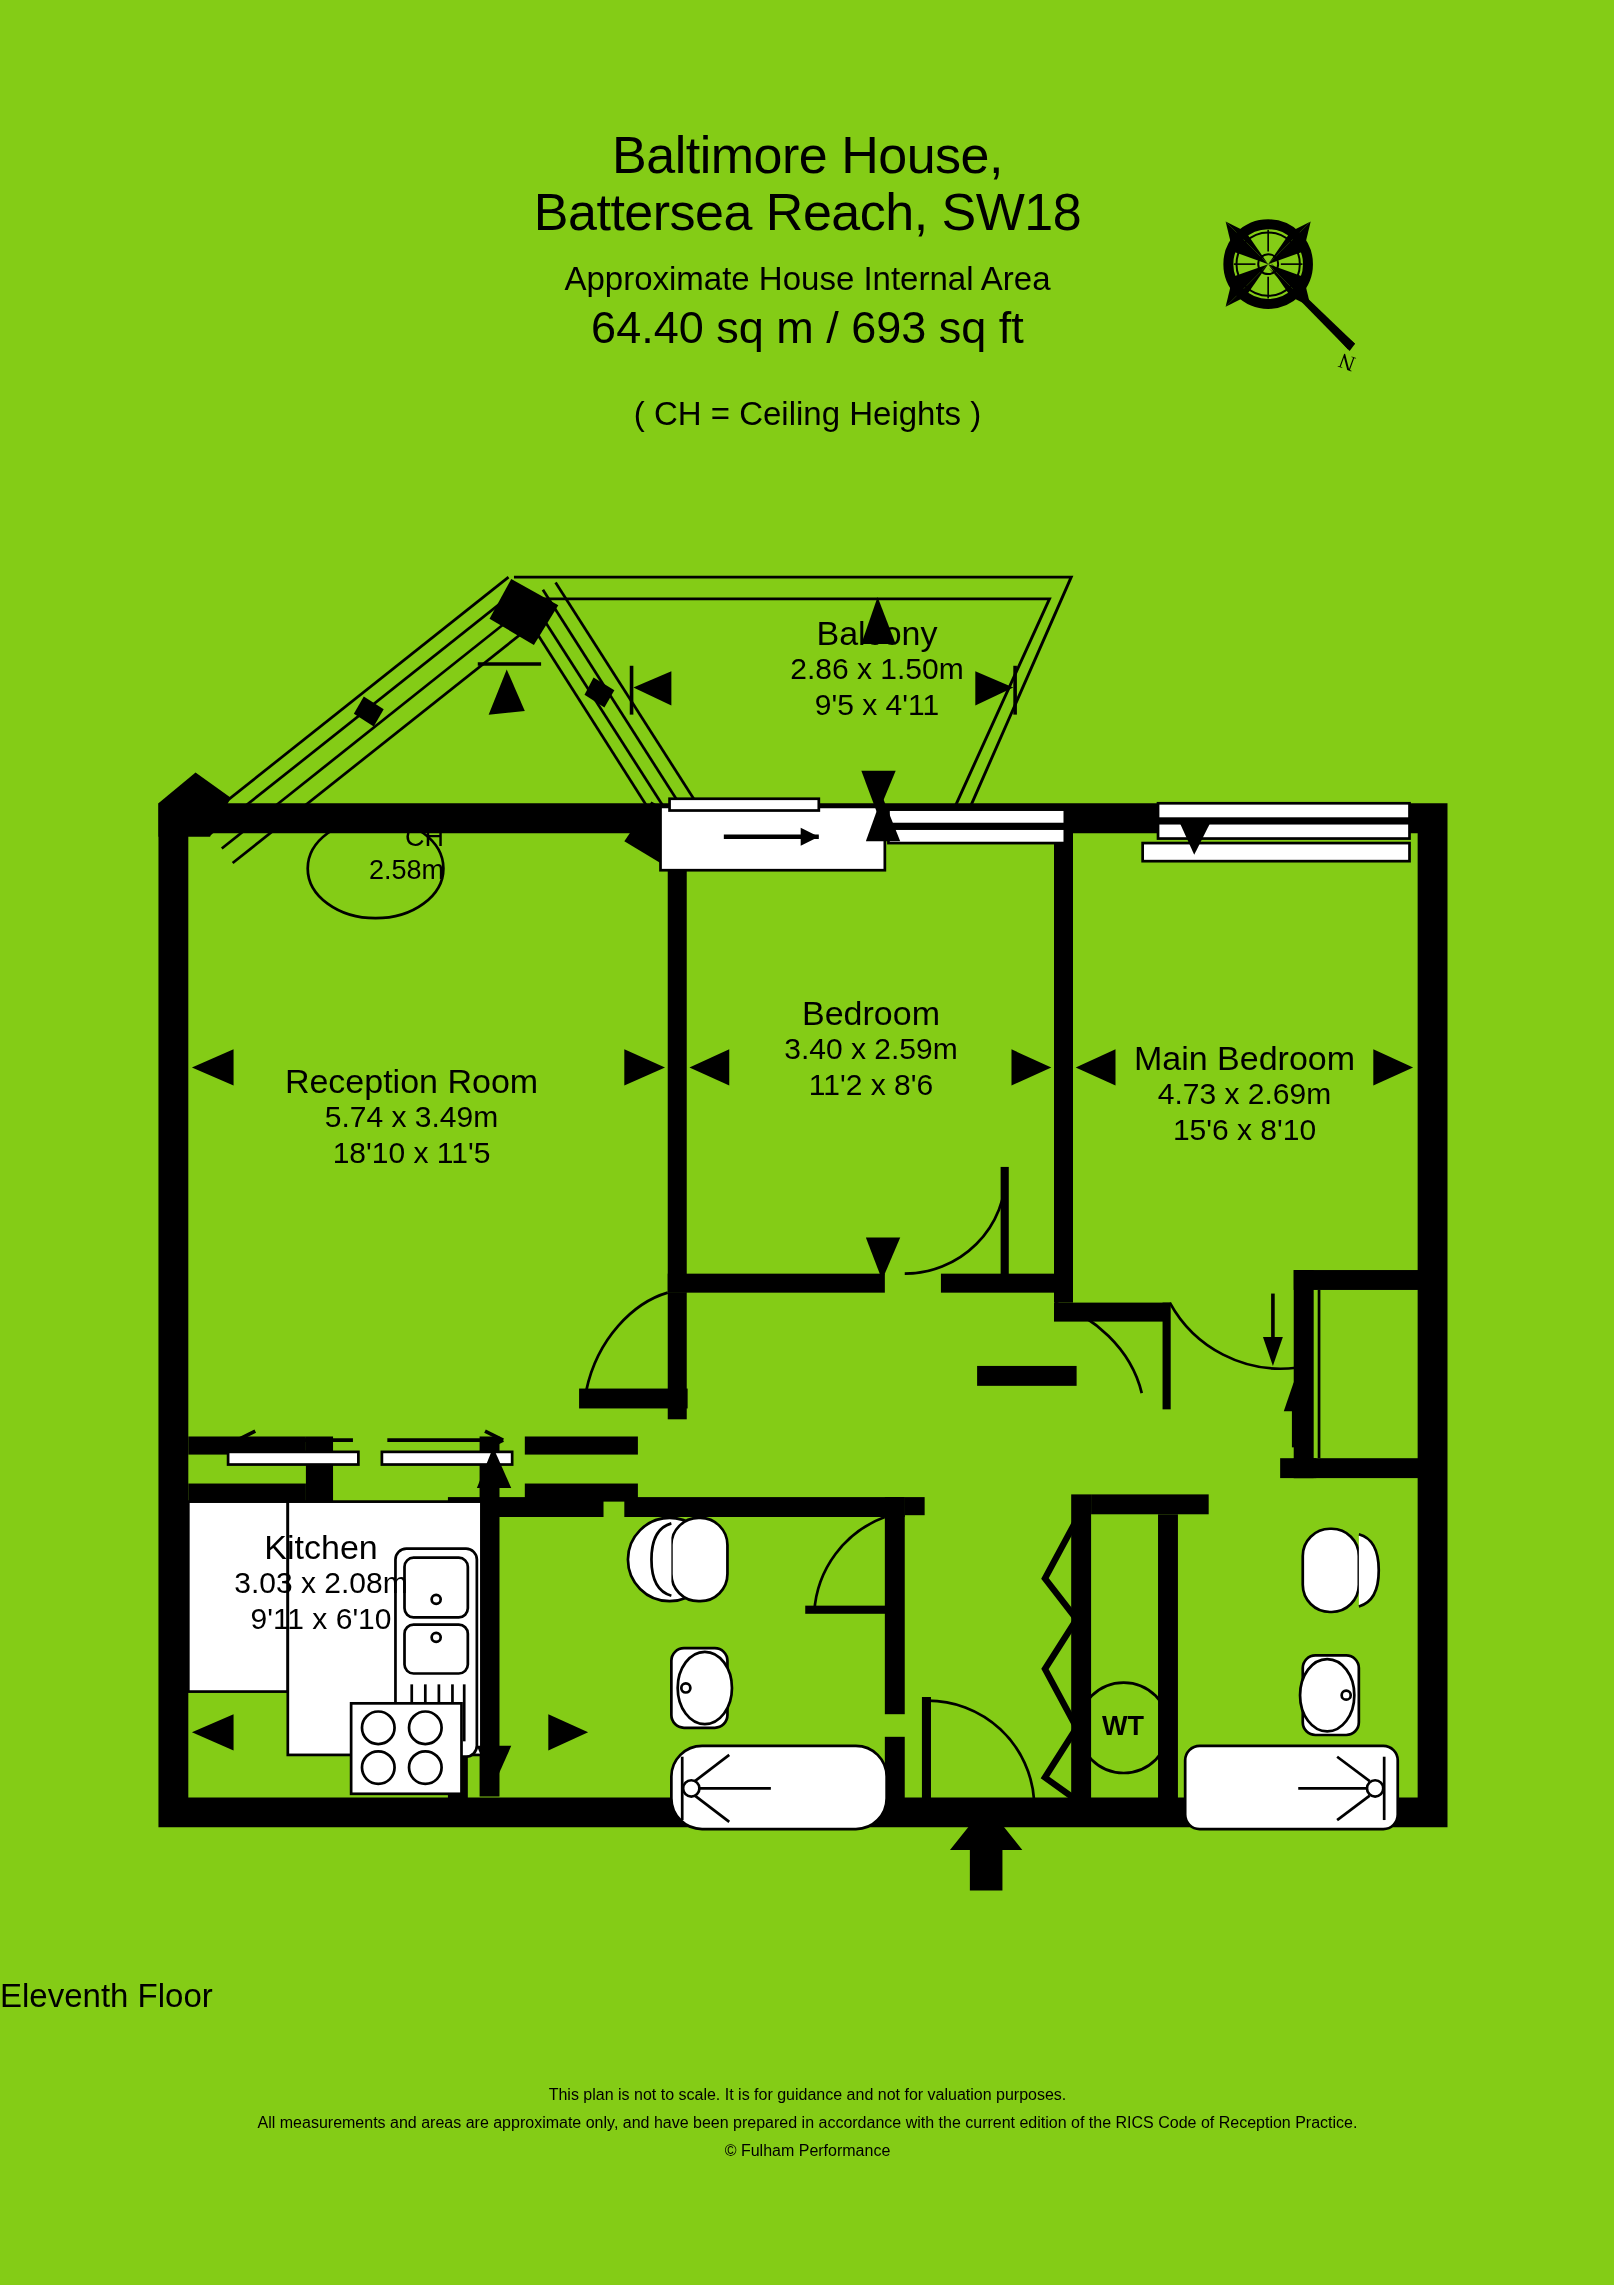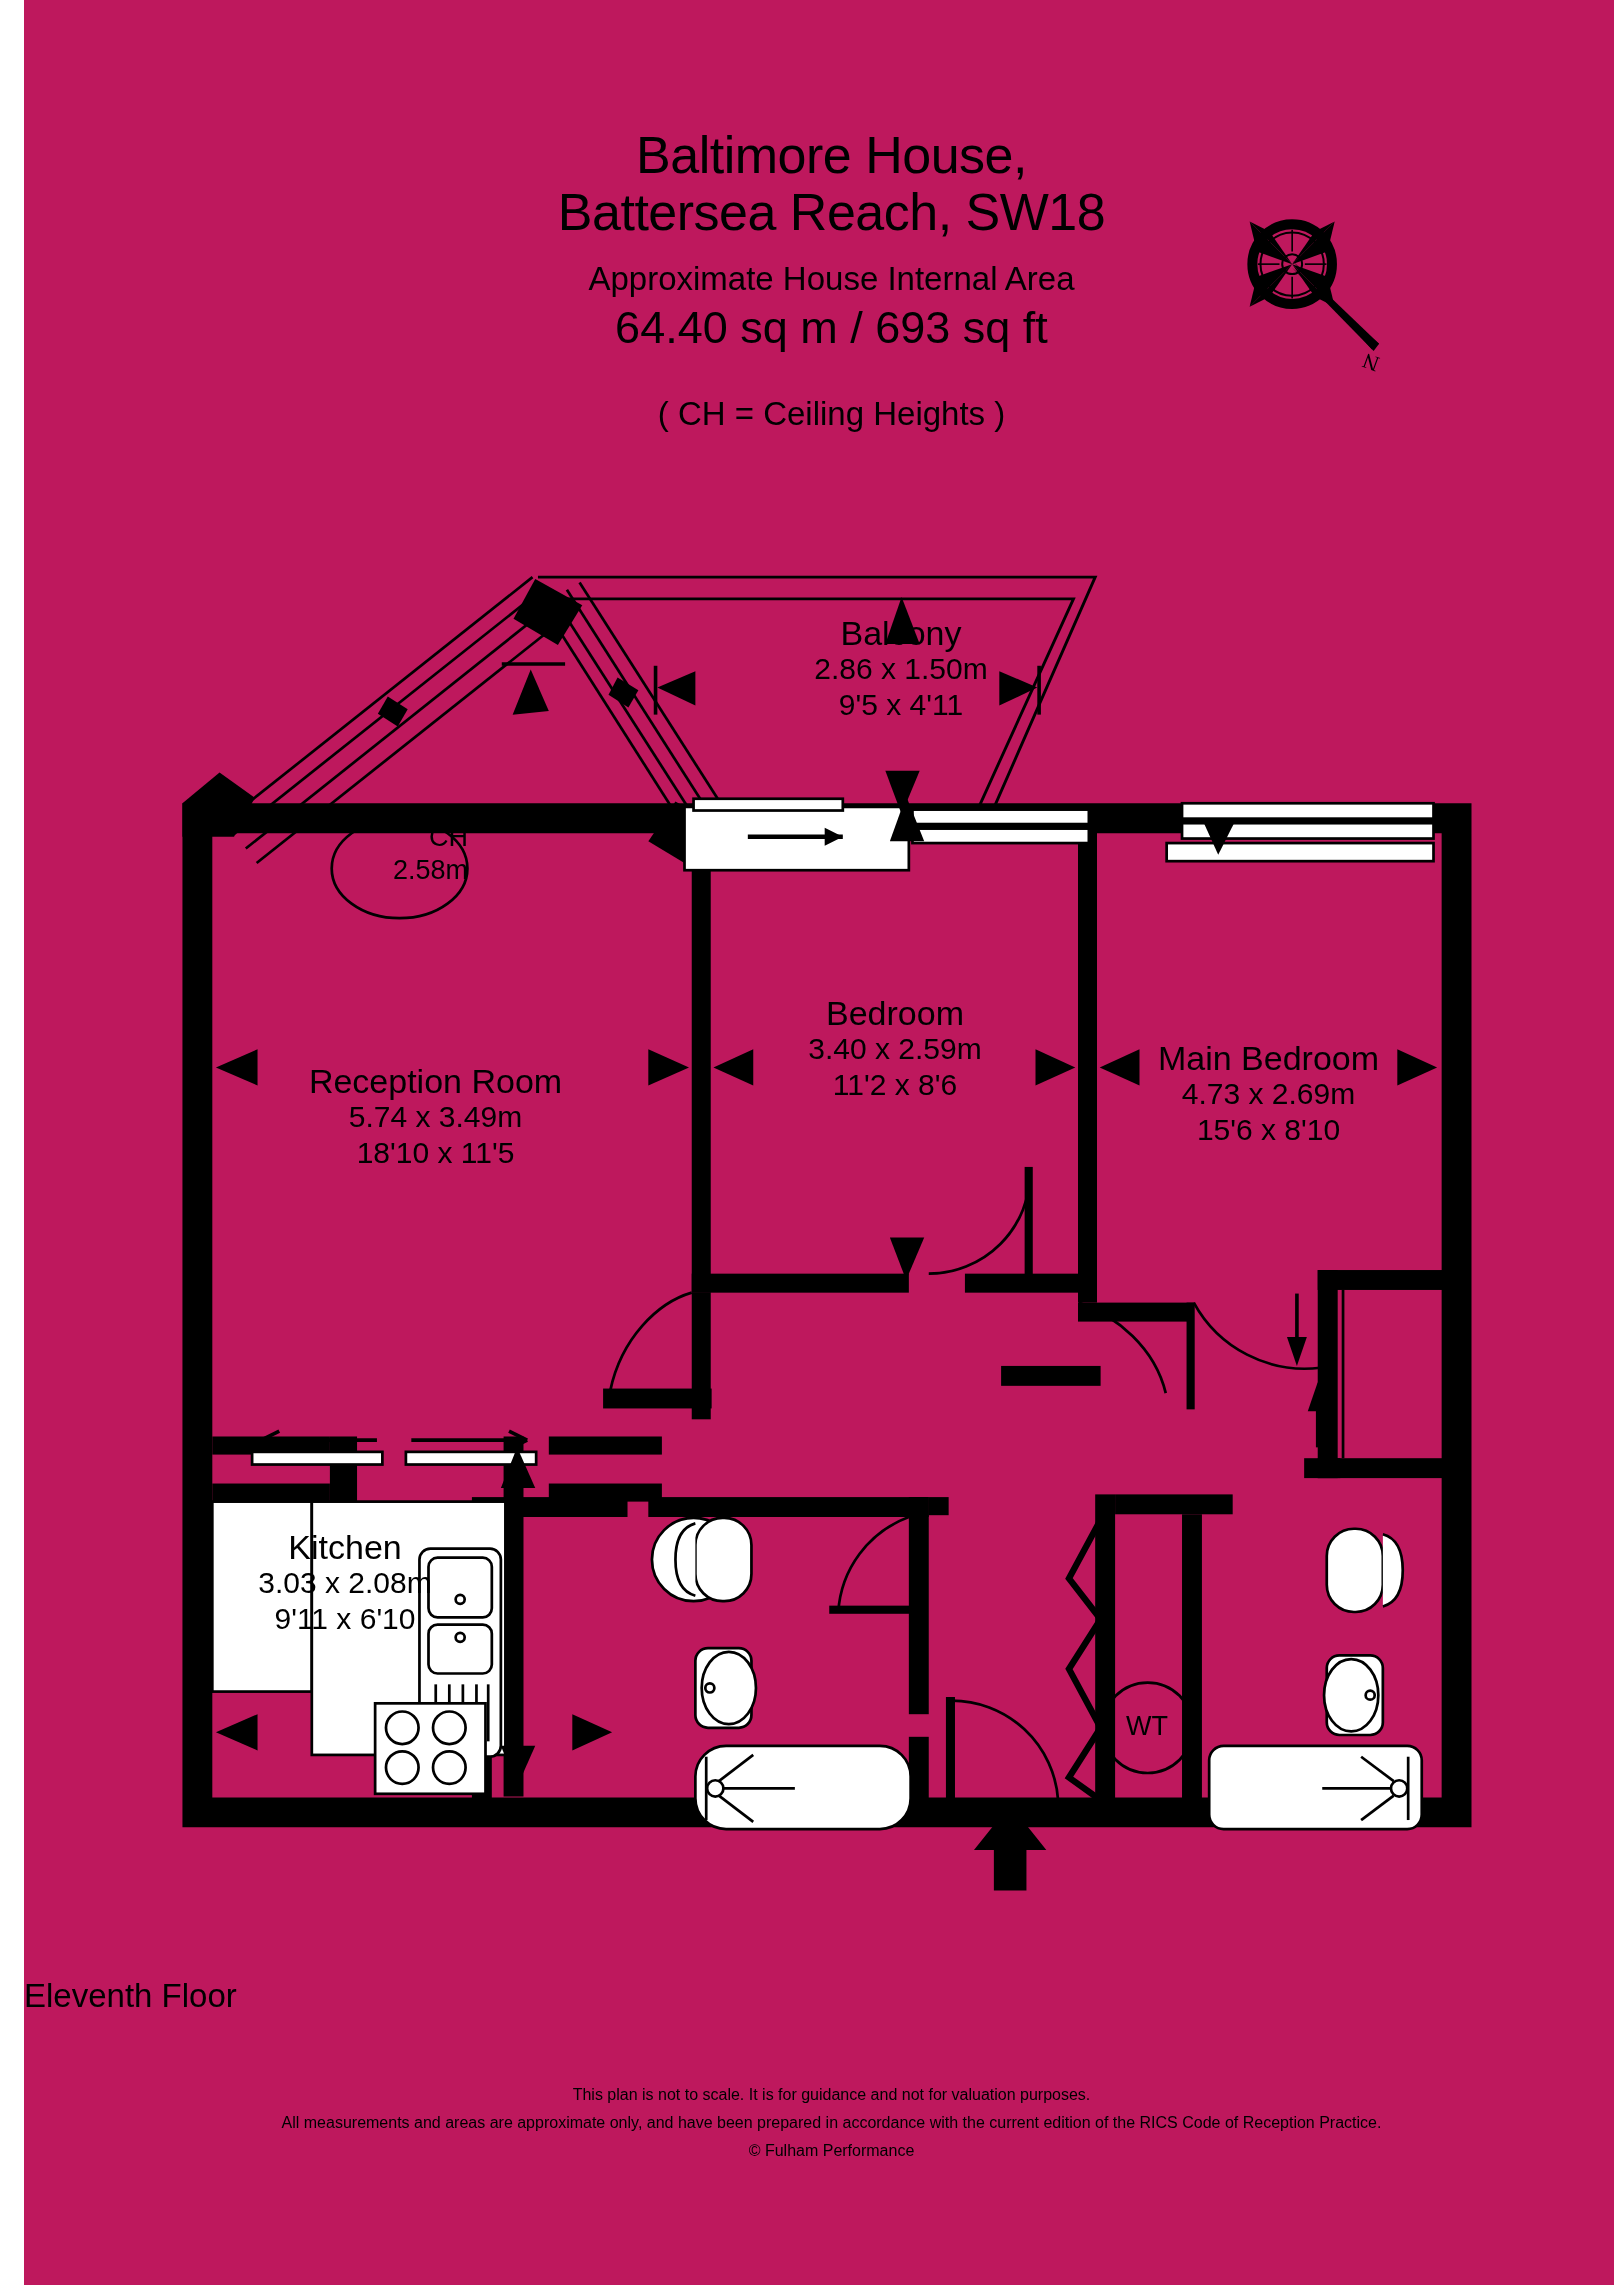--- a/index.html
+++ b/index.html
@@ -11,22 +11,21 @@
     width: 1615px;
     height: 2285px;
     position: relative;
     font-family: "Liberation Sans", sans-serif;
     color: #000000;
     overflow: hidden;
   }
   #page {
     position: absolute;
     inset: 0;
-    background: #be185d;
-    margin-left: 24px;
+    background: #84cc16;
   }
 
   
   .header {
     position: absolute;
     left: 0;
     top: 127px;
     width: 1615px;
     text-align: center;
   }
@@ -463,21 +462,21 @@
     <div class="rdim">2.86 x 1.50m</div>
     <div class="rdim">9'5 x 4'11</div>
   </div>
 
   <div class="room-label" style="left:158px; top:1529px; width:326px;">
     <div class="rname">Kitchen</div>
     <div class="rdim">3.03 x 2.08m</div>
     <div class="rdim">9'11 x 6'10</div>
   </div>
 
-  <div class="wt-label" style="left:1078px; top:1712px; width:90px;">WT</div>
+  <div class="wt-label" style="left:1078px; top:1712px; width:90px;font-weight:bold;">WT</div>
 
   <div class="floor-caption">Eleventh Floor</div>
 
   <div class="disclaimer">
     <div>This plan is not to scale. It is for guidance and not for valuation purposes.</div>
     <div>All measurements and areas are approximate only, and have been prepared in accordance with the current edition of the RICS Code of Reception Practice.</div>
     <div>© Fulham Performance</div>
   </div>
 
 </div>

